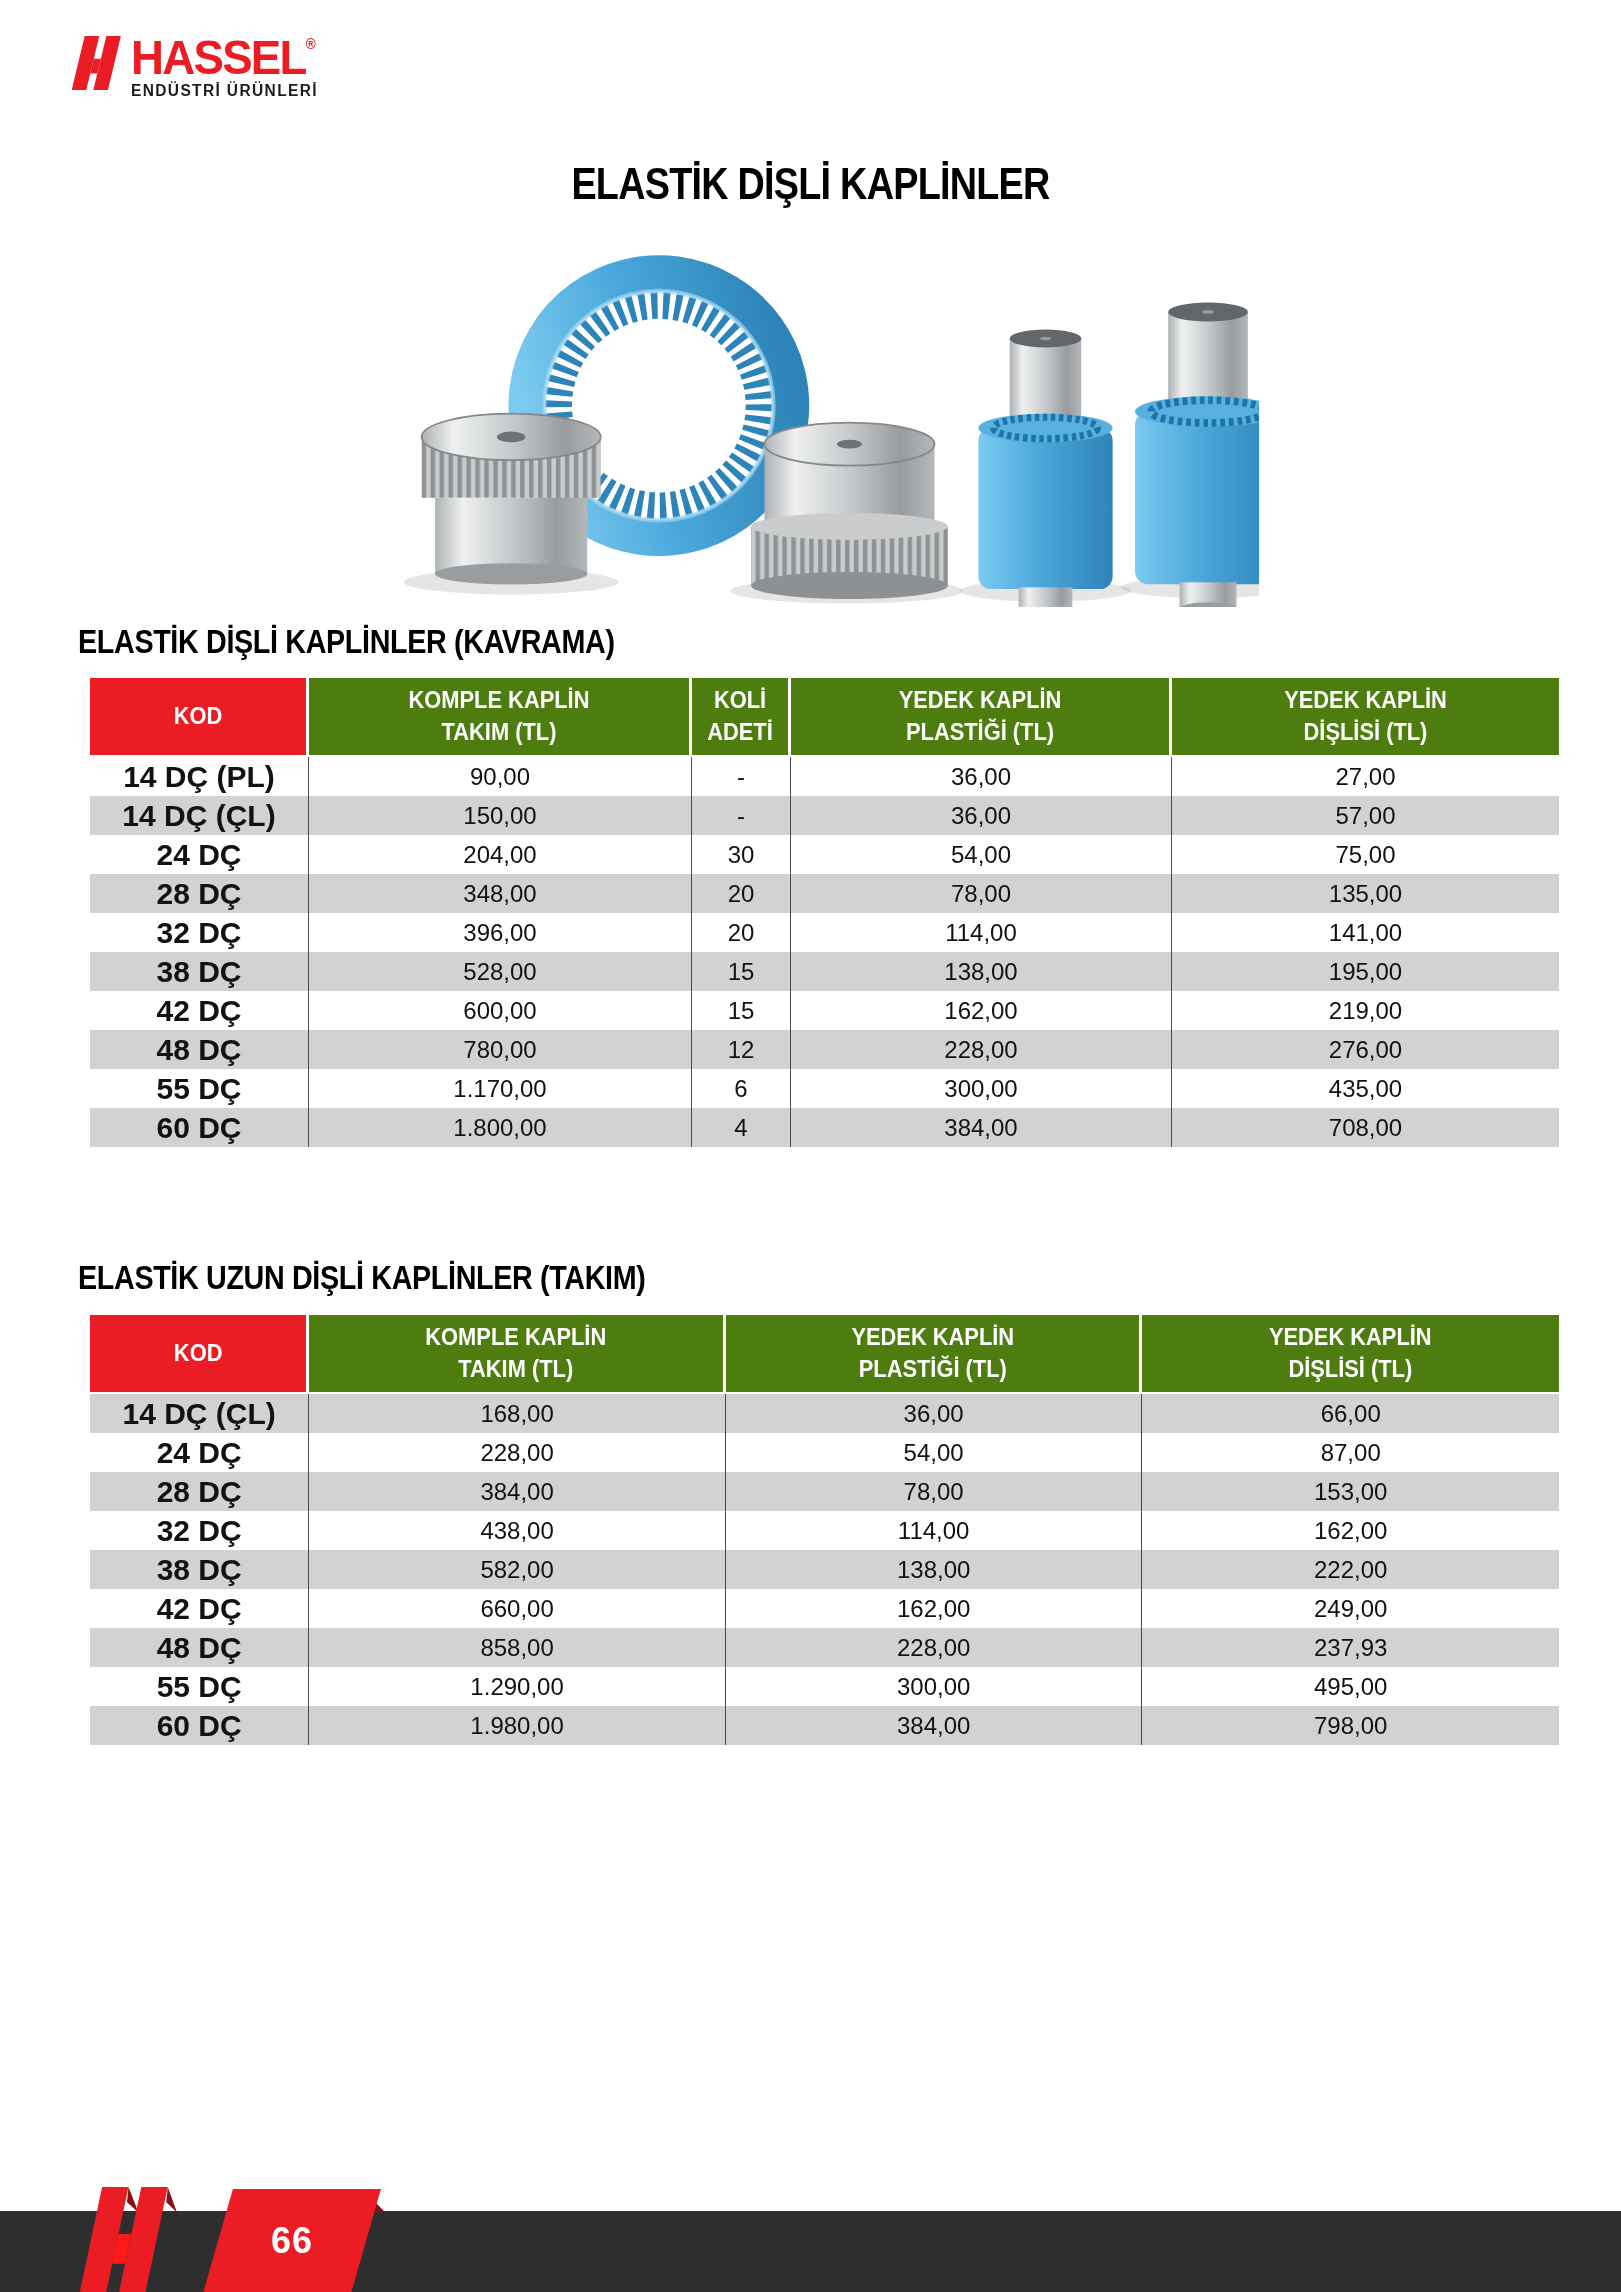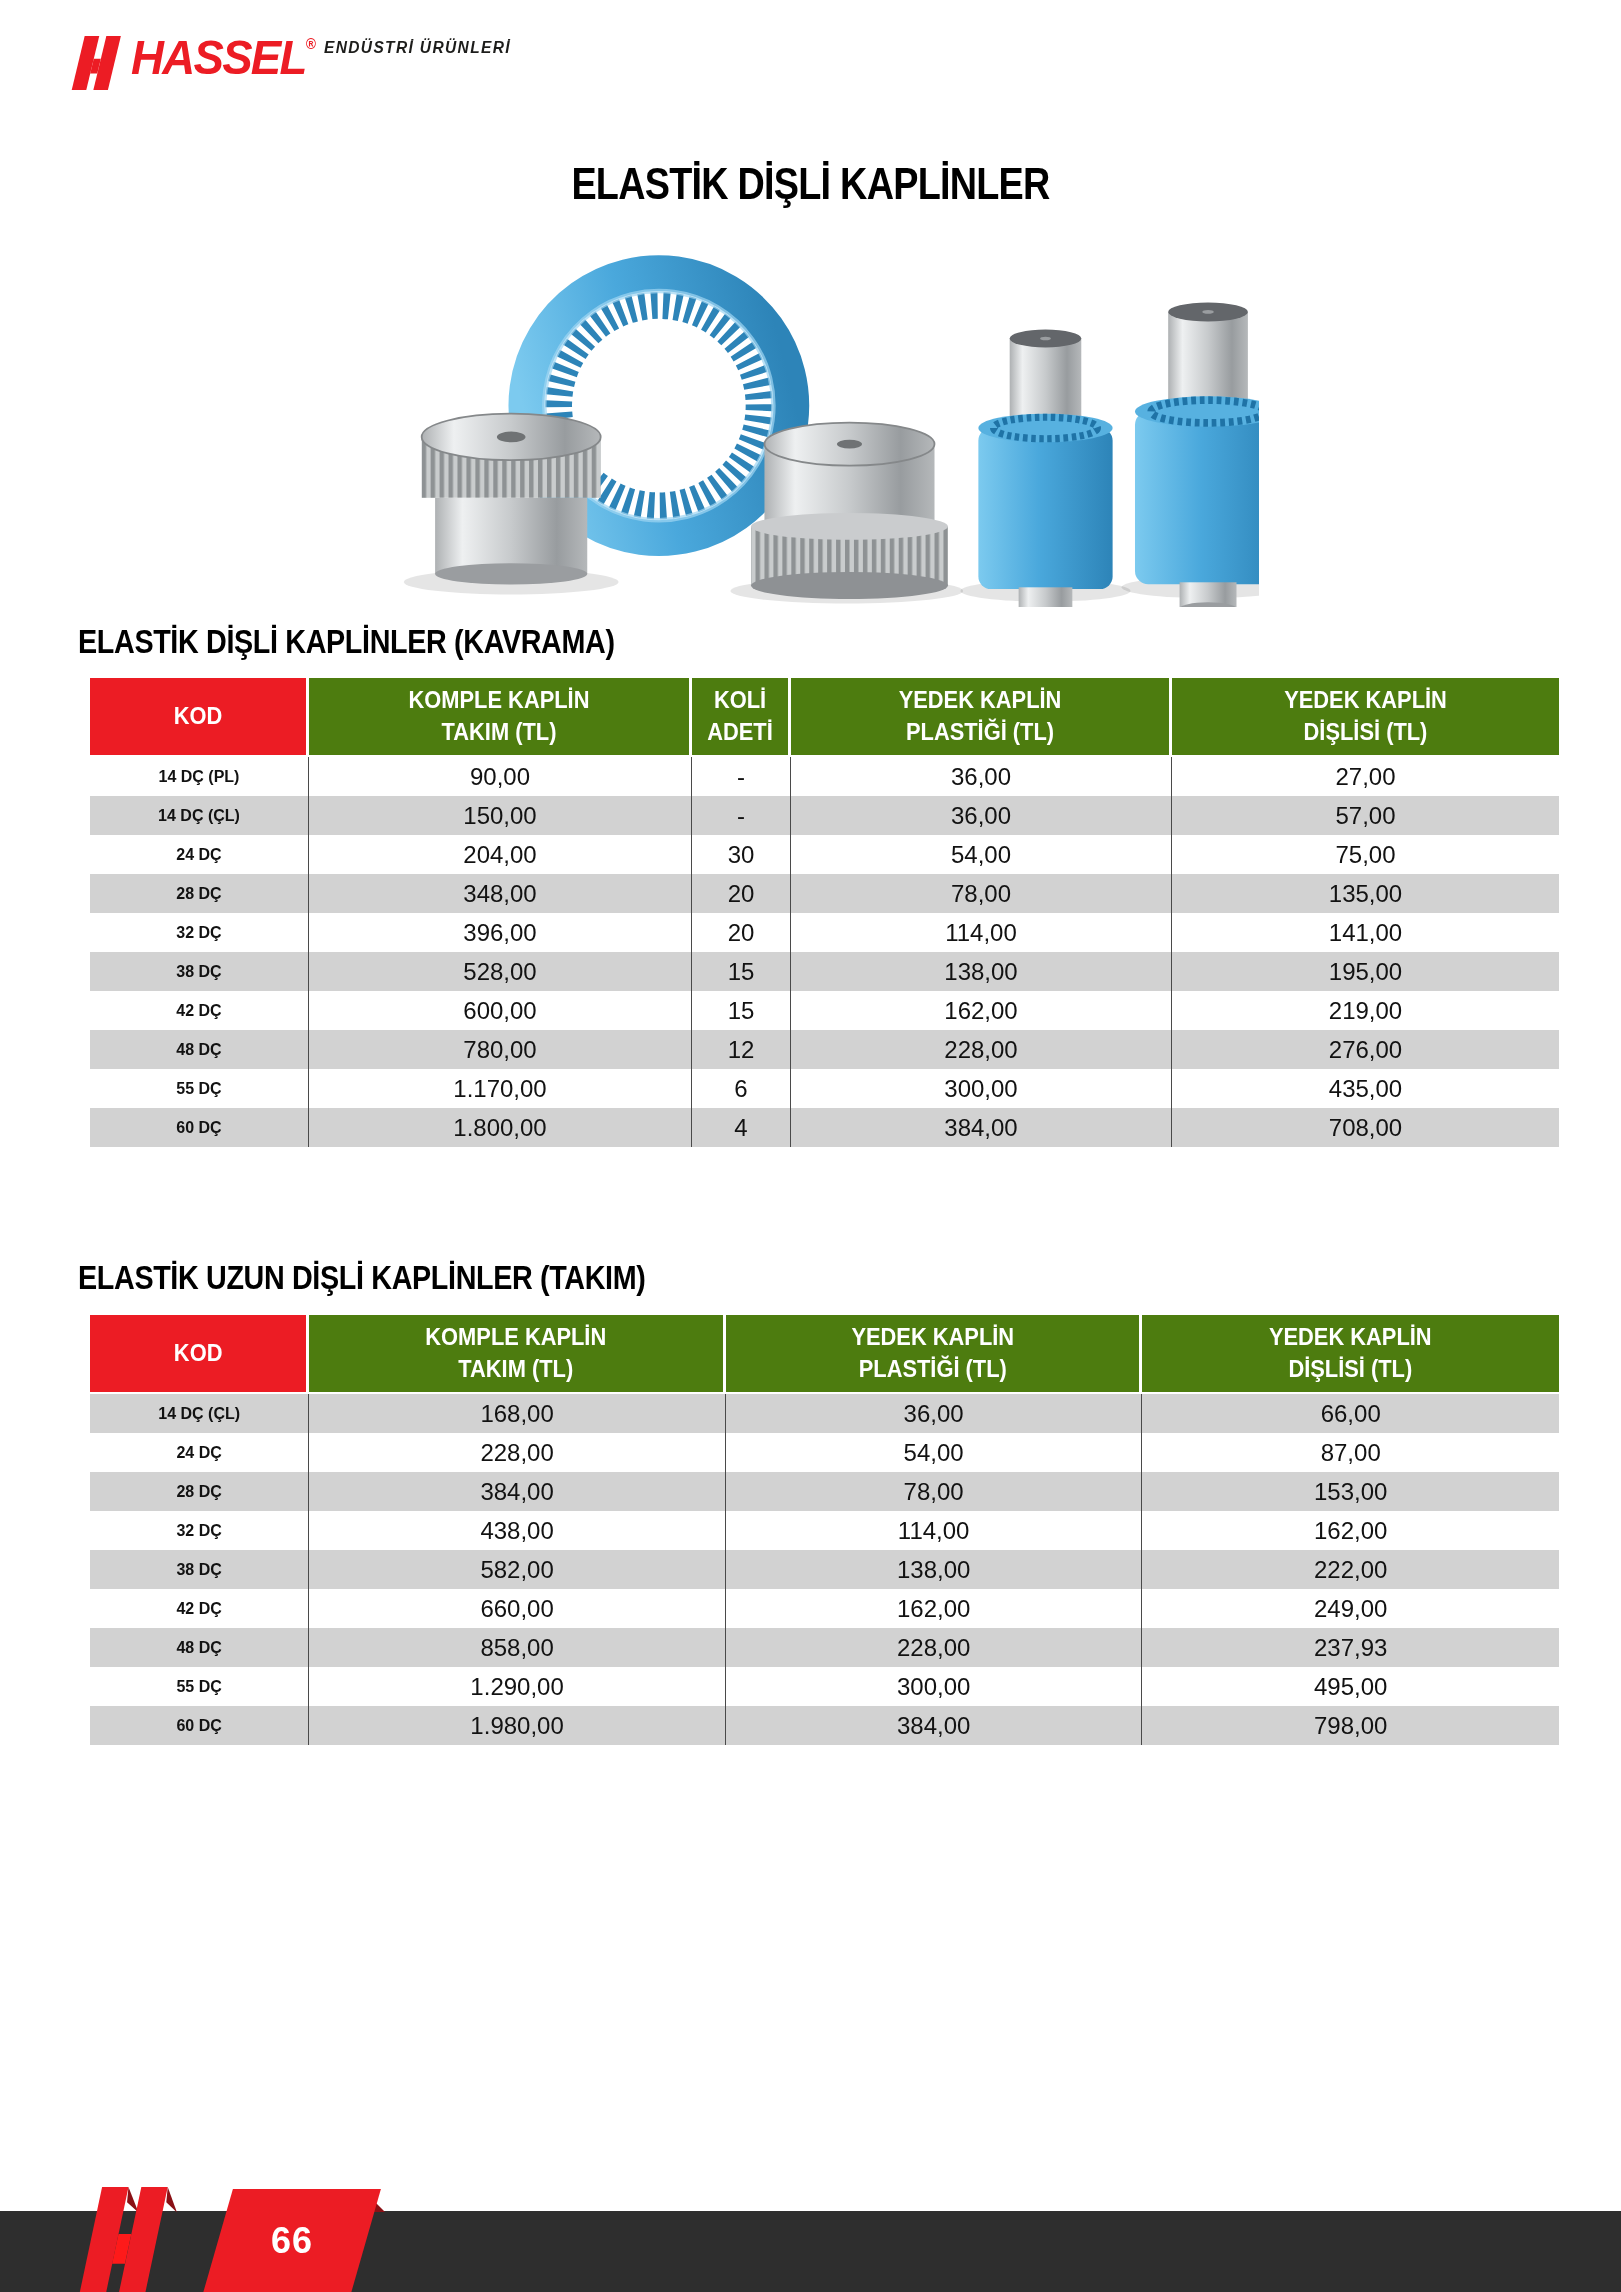--- a/index.html
+++ b/index.html
@@ -5,21 +5,21 @@
   * { margin:0; padding:0; box-sizing:border-box; }
   html,body { background:#ffffff; }
   body {
     width:1621px; height:2293px; position:relative; overflow:hidden;
     font-family:"Liberation Sans", sans-serif; color:#111;
   }
 
   
   .logo { position:absolute; left:67px; top:36px; display:flex; align-items:flex-start; }
   .h-mark { width:59px; height:54px; margin-right:5.4px; }
-  .logo-text { display:flex; flex-direction:row;font-style:italic; }
+  .logo-text { display:flex; flex-direction:column; }
   .brand { font-size:48px; font-weight:bold; color:#ec1c24; line-height:0.9;
            letter-spacing:-1.8px; transform:scaleX(0.95); transform-origin:left; }
   .brand .reg { font-size:14.3px; vertical-align:top; position:relative; top:1.8px; }
   .brand-sub { font-size:16px; font-weight:bold; color:#1d1d1b; letter-spacing:1.4px;
                margin-top:2.7px; transform:scaleX(0.97); transform-origin:left; }
 
   
   .main-title { position:absolute; top:158px; left:0; width:100%; text-align:center;
     font-size:45px; font-weight:800; color:#000; letter-spacing:-0.9px;
     transform:scaleX(0.84); }
@@ -40,21 +40,21 @@
   .t2 { top:1315px; }
   .price-table th { background:#4d7c0f; color:#ffffff; font-weight:bold; font-size:23px;
     height:79px; vertical-align:middle; text-align:center; line-height:1.35;
     border-right:3.6px solid #ffffff; border-bottom:2.7px solid #ffffff; letter-spacing:0; }
   .price-table th div { transform:scaleX(0.95); }
   .price-table th:last-child { border-right:none; }
   .price-table th.kod { background:#ec1c24; }
   .price-table td { height:39px; font-size:24px; color:#121212; text-align:center;
     border-right:1.8px solid #4a4a4a; background:#ffffff; }
   .price-table td:last-child { border-right:none;margin-top:36px; }
-  .price-table td:first-child { font-weight:bold; font-size:16px; }
+  .price-table td:first-child { font-weight:bold; font-size:30px; }
   .price-table tr.alt td { background:#d2d2d2; }
 
   
   .footer-strip { position:absolute; left:0; top:2211px; width:1621px; height:81px;
     background:#2e2e2e; }
   .footer-h { position:absolute; left:70px; top:2187px; width:107px; height:111px; }
   .badge-fold { position:absolute; left:362px; top:2189px; width:23px; height:23px;
     background:#8a1015; clip-path:polygon(0 0, 0 100%, 100% 100%); }
   .page-badge { position:absolute; left:218px; top:2189px; width:148px; height:104px;
     background:#ec1c24; transform:skewX(-16deg); display:flex; align-items:center;

